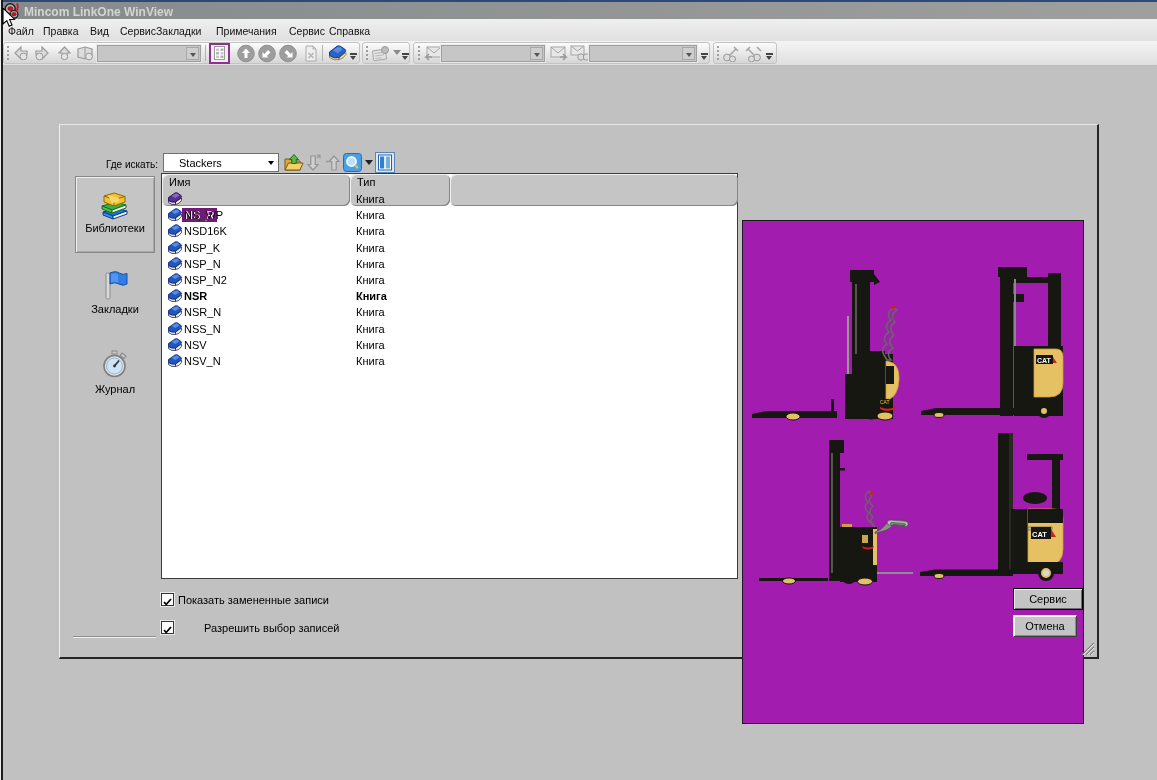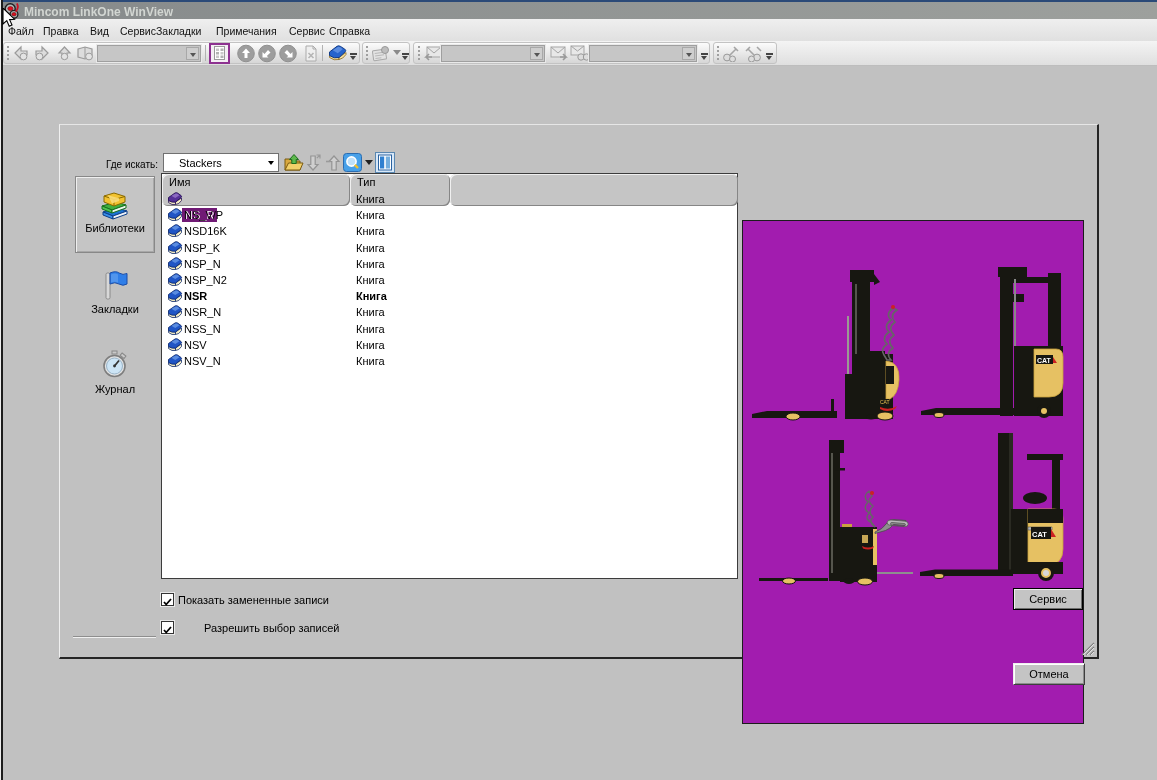--- a/index.html
+++ b/index.html
@@ -51,21 +51,21 @@
 .rowtype { position:absolute; left:193px; top:2px; }
 .bicon { position:absolute; left:4px; top:1px; }
 
 #picpanel { left:682px; top:47px; width:342px; height:504px; background:#a21caf; border:1px solid #1c1c1c;margin-top:48px; }
 
 .cb { width:13px; height:13px; background:#fff; border:1px solid #333; box-shadow:0 0 0 1px #e8e8e8; position:absolute; }
 .cblbl { position:absolute; font-size:11px; color:#000; }
 
 .btn { position:absolute; width:70px; height:22px; background:#c4c4c4; font-size:11px; color:#000; text-align:center; line-height:20px; }
 #btnopen { left:953px; top:463px; border:1px solid #000; box-shadow:inset 1px 1px 0 #efefef, inset -1px -1px 0 #6e6e6e; }
-#btncancel { left:953px; top:490px; width:72px; height:22px; border:1px solid; border-color:#efefef #3e3e3e #3e3e3e #efefef; box-shadow:inset 1px 1px 0 #fff, inset -1px -1px 0 #8c8c8c;margin-top:48px; }
+#btncancel { left:953px; top:490px; width:64px; height:22px; border:1px solid; border-color:#efefef #3e3e3e #3e3e3e #efefef; box-shadow:inset 1px 1px 0 #fff, inset -1px -1px 0 #8c8c8c; }
 #etchline { left:13px; top:511px; width:83px; height:2px; border-top:1px solid #8e8e8e; border-bottom:1px solid #f0f0f0; }
 #grip { right:2px; bottom:1px; width:14px; height:14px; }
 </style>
 </head>
 <body>
 <div class="abs" id="topnavy"></div>
 <div class="abs" id="titlebar"></div>
 <svg class="abs" style="left:4px;top:3px;" width="17" height="16" viewBox="0 0 17 16">
   <circle cx="6.2" cy="5.8" r="5" fill="#b9b9b9" stroke="#1e1e1e" stroke-width="1.4"></circle>
   <path d="M2.5 8.5 Q1 12 4 14 L9 15 Q12 15 13 12.5" fill="#8c8c8c" stroke="#1e1e1e" stroke-width="1.2"></path>

